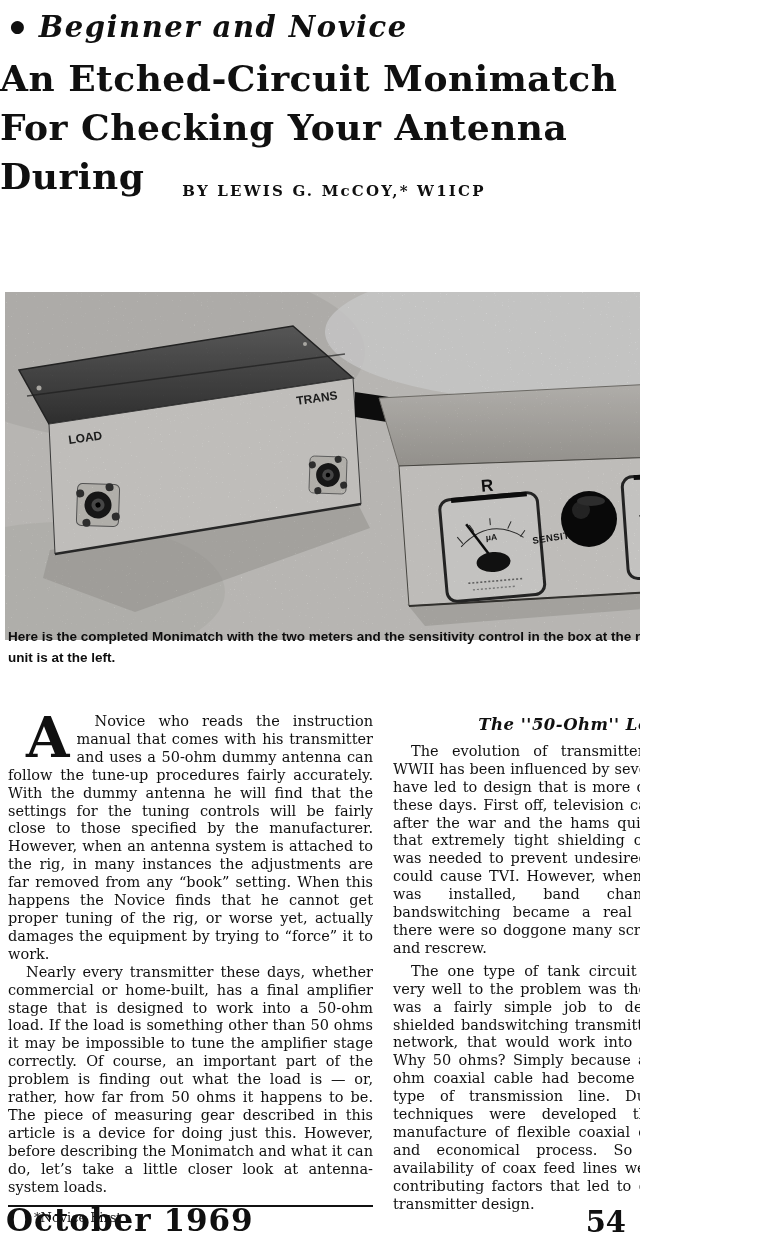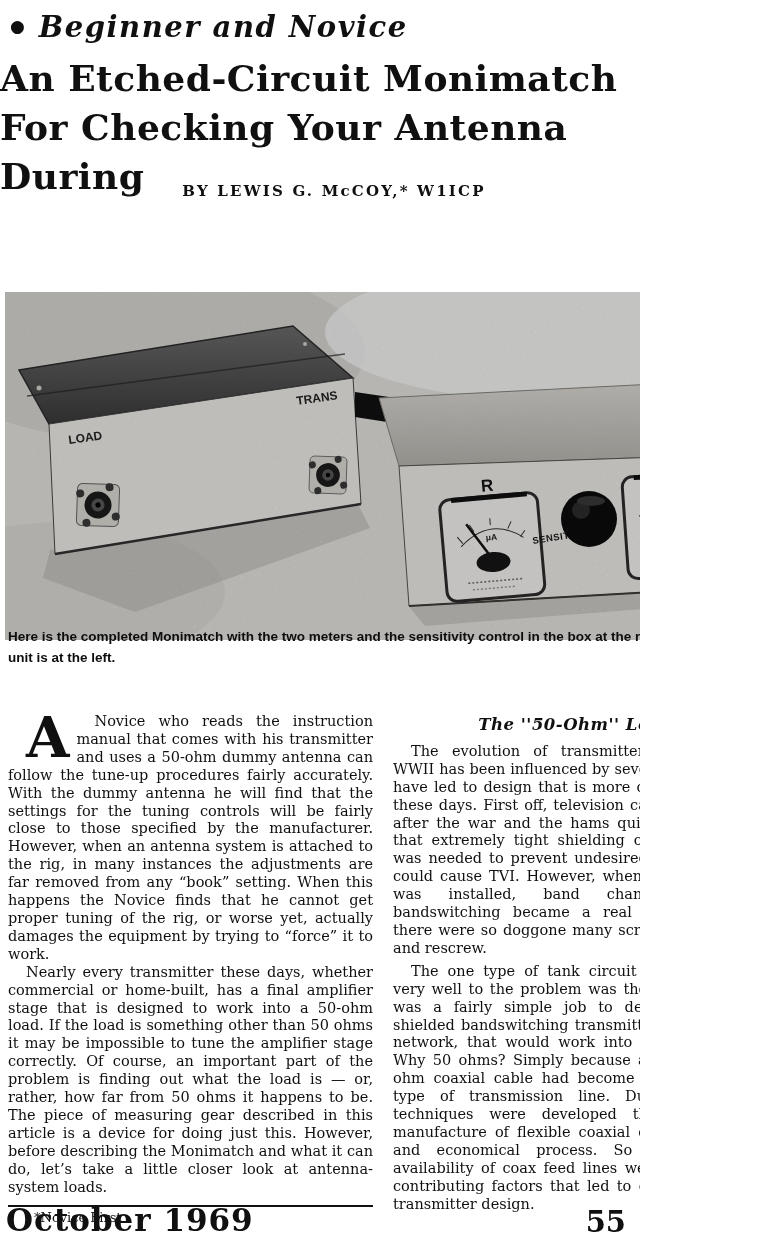--- a/index.html
+++ b/index.html
@@ -217,15 +217,15 @@
     </div>
 
     <div class="col rcol">
       <div class="col-heading">The ''50-Ohm'' Load</div>
       <p>The evolution of transmitter design since WWII has been influenced by several factors that have led to design that is more or less standard these days. First off, television came along right after the war and the hams quickly discovered that extremely tight shielding of a transmitter was needed to prevent undesired radiation that could cause TVI. However, when tight shielding was installed, band changing without bandswitching became a real chore because there were so doggone many screws to unscrew and rescrew.</p>
       <p>The one type of tank circuit that lent itself very well to the problem was the pi network. It was a fairly simple job to design a tightly-shielded bandswitching transmitter, using the pi network, that would work into a 50-ohm load. Why 50 ohms? Simply because at this time 50-ohm coaxial cable had become a very popular type of transmission line. During the war techniques were developed that made the manufacture of flexible coaxial cable a reliable and economical process. So TVI and the availability of coax feed lines were the primary contributing factors that led to our present-day transmitter design.</p>
     </div>
   </div>
 
   <div class="footer-issue">October 1969</div>
-  <div class="footer-page">55</div>
+  <div class="footer-page">54</div>
 
 </div>
 
 </body></html>

